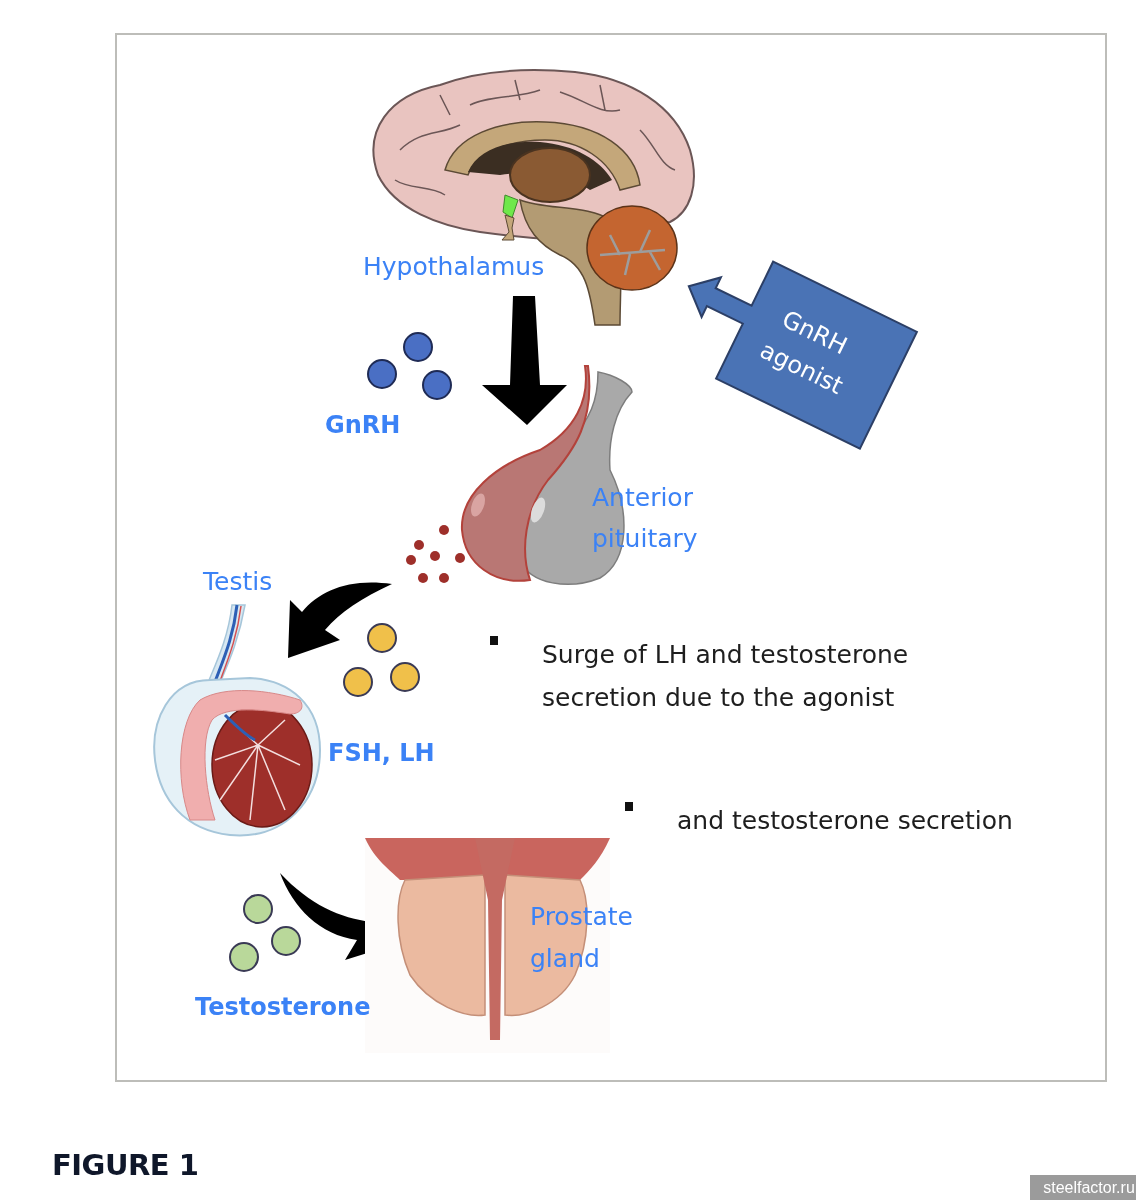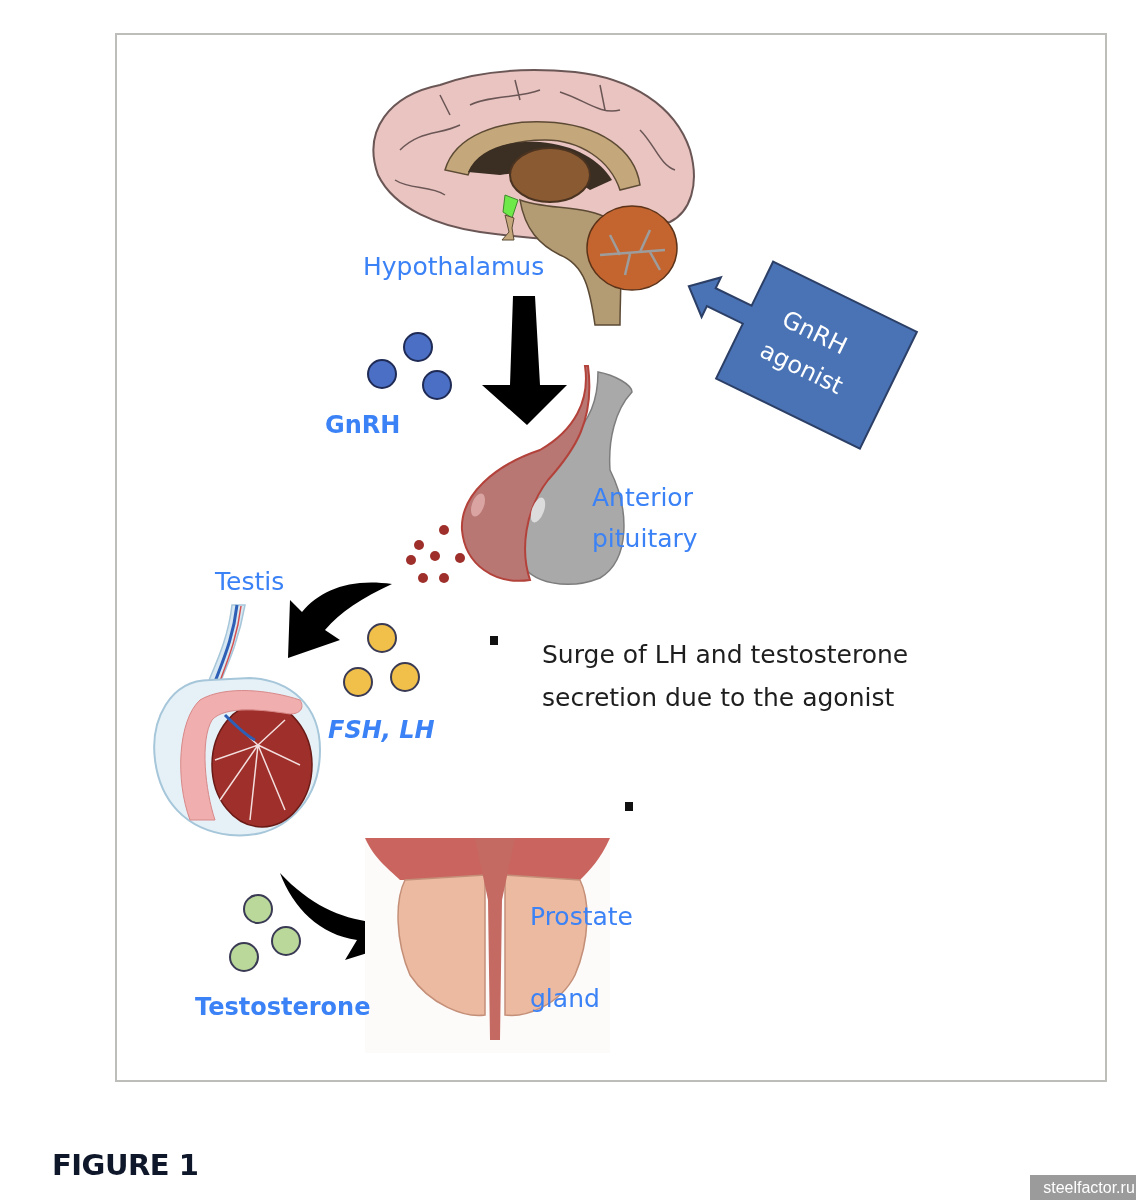--- a/index.html
+++ b/index.html
@@ -107,36 +107,37 @@
 
 <div class="lbl normal" style="left:363px; top:252px;">Hypothalamus</div>
 <div class="lbl bold" style="left:325px; top:411px;">GnRH</div>
 
 <div class="lbl normal" style="left:790px; top:305px; color:#fff; font-size:24px; transform:rotate(26deg); transform-origin:left top;">GnRH</div>
 <div class="lbl normal" style="left:768px; top:336px; color:#fff; font-size:24px; transform:rotate(26deg); transform-origin:left top;">agonist</div>
 
 <div class="lbl normal" style="left:592px; top:483px;">Anterior</div>
 <div class="lbl normal" style="left:592px; top:524px;">pituitary</div>
 
-<div class="lbl normal" style="left:203px; top:567px;margin-left:12px;">Testis</div>
-<div class="lbl bold" style="left:328px; top:716px;font-style:italic;">FSH, LH</div>
+<div class="lbl normal" style="left:203px; top:567px;">Testis</div>
+<div class="lbl bold" style="left:328px; top:739px;">FSH, LH</div>
 
 <div class="lbl normal" style="left:530px; top:902px;">Prostate</div>
-<div class="lbl normal" style="left:530px; top:944px;margin-top:40px;">gland</div>
+<div class="lbl normal" style="left:530px; top:944px;">gland</div>
 
 <div class="lbl bold" style="left:195px; top:993px;">Testosterone</div>
 
 <div class="bullet" style="left:490px; top:621px;">
   <span class="sq"></span>
   <div class="txt">
     <div>Surge of LH and testosterone</div>
     <div>secretion due to the agonist</div>
   </div>
 </div>
 
 <div class="bullet" style="left:625px; top:787px;">
   <span class="sq"></span>
   <div class="txt">
+    <div>and testosterone secretion</div>
   </div>
 </div>
 
 <div class="figcap">FIGURE 1</div>
 <div class="wm">steelfactor.ru</div>
 
 </body></html>

